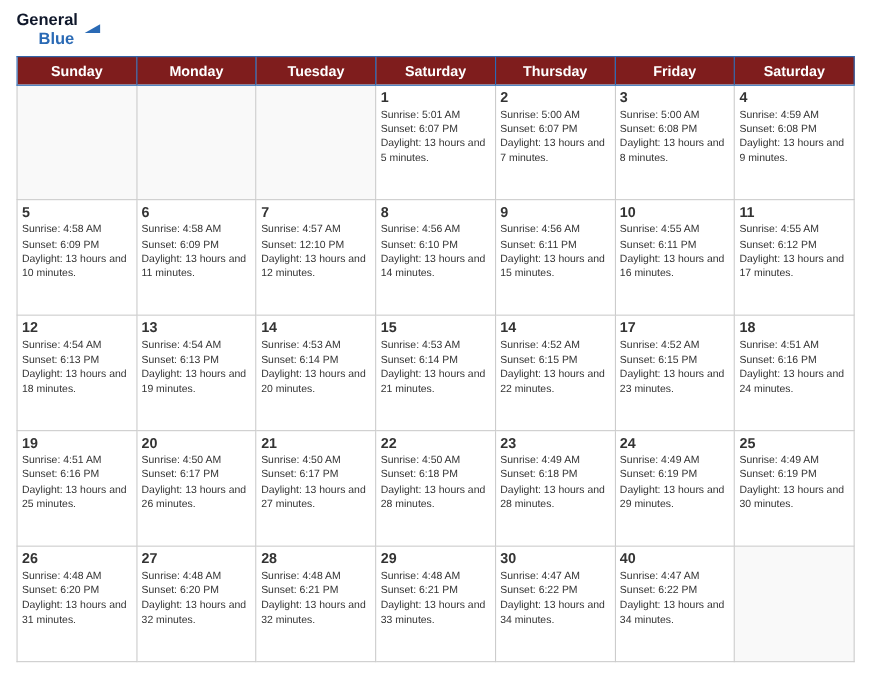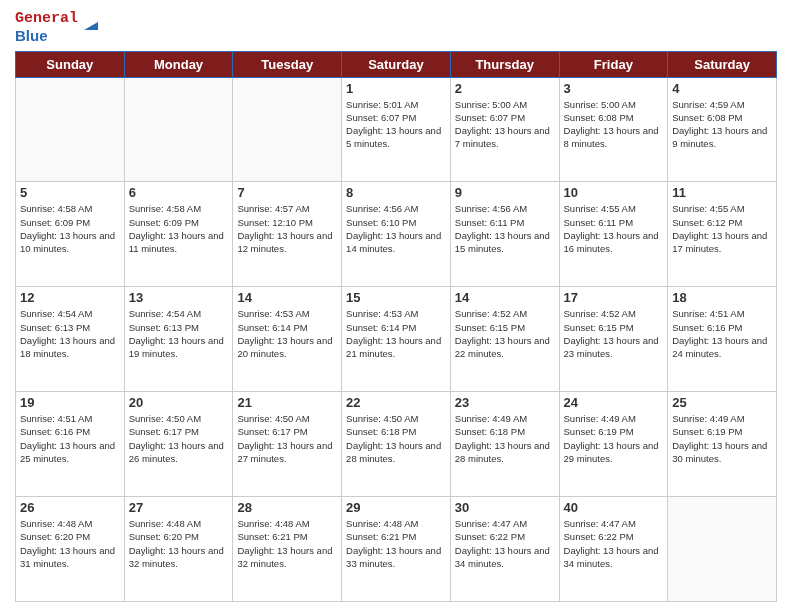--- a/index.html
+++ b/index.html
@@ -81,22 +81,22 @@
     }
   </style>
 </head>
 <body>
 
 <div class="page">
   <div class="header">
     <div class="logo">
     <div style="display:flex;align-items:center;">
       <div style="display:flex;flex-direction:column;line-height:1.15;">
-        <span style="font-size:15px;font-weight:bold;color:#b91c1c;font-family:Liberation Mono, monospace;">General</span>
-        <span style="font-size:15px;font-weight:bold;color:#2a6ab5;">Blue</span>
+        <span style="font-size:15px;font-weight:bold;color:#0f172a;">General</span>
+        <span style="font-size:15px;font-weight:bold;color:#2a6ab5;margin-left:20px;">Blue</span>
       </div>
       <svg width="22" height="22" viewBox="0 0 22 22" style="margin-left:2px;margin-top:-8px;">
         <polygon points="4,18 18,10 18,18" fill="#2a6ab5"></polygon>
       </svg>
     </div>
   </div>
     <div class="title-block">
       <div class="main-title"></div>
       <div class="subtitle"></div>
     </div>

